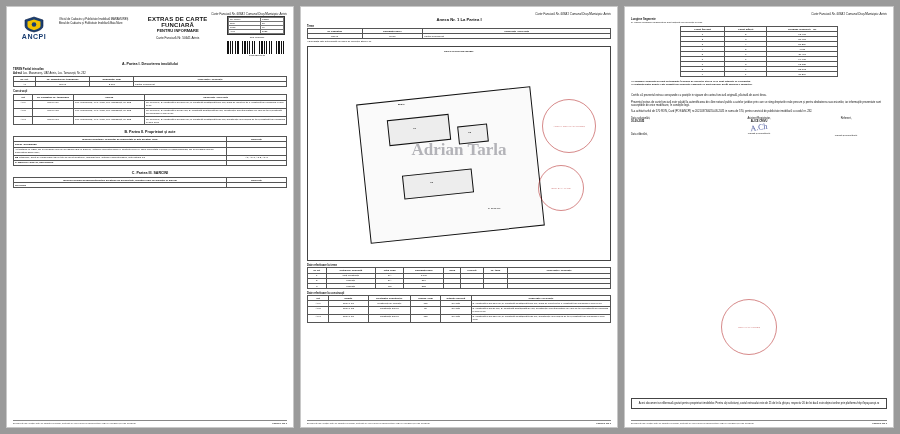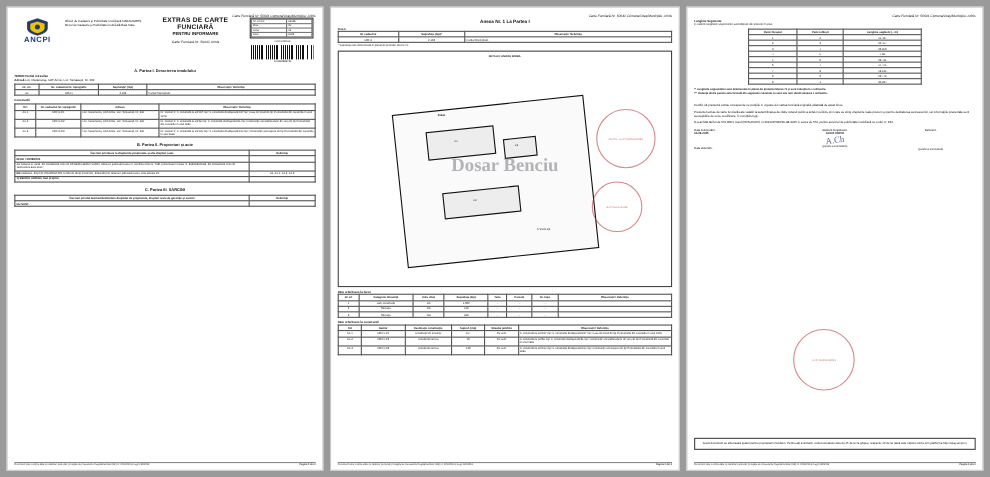--- a/index.html
+++ b/index.html
@@ -452,13 +452,13 @@
   <div class="stamp" style="left:96px;top:292px;width:56px;height:56px;line-height:56px">OCPI MARAMUREŞ</div>
 
   <div class="notebox" style="position:absolute;left:6px;right:6px;bottom:18px">Acest document se eliberează gratuit pentru proprietarii imobilelor. Pentru alţi solicitanţi, costul extrasului este de 25 de lei la ghişeu, respectiv 20 de lei dacă este obţinut online prin platforma http://epay.ancpi.ro</div>
 
   <div class="footer">
     <span>Document care conţine date cu caracter personal, protejate de prevederile Regulamentului (UE) nr. 679/2016 şi Legii 190/2018</span>
     <span class="mid">Pagina 3 din 3</span>
   </div>
 </div>
 
-<div class="wm">Dosar Benciu</div>
+<div class="wm">Adrian Tarla</div>
 
 </body></html>

